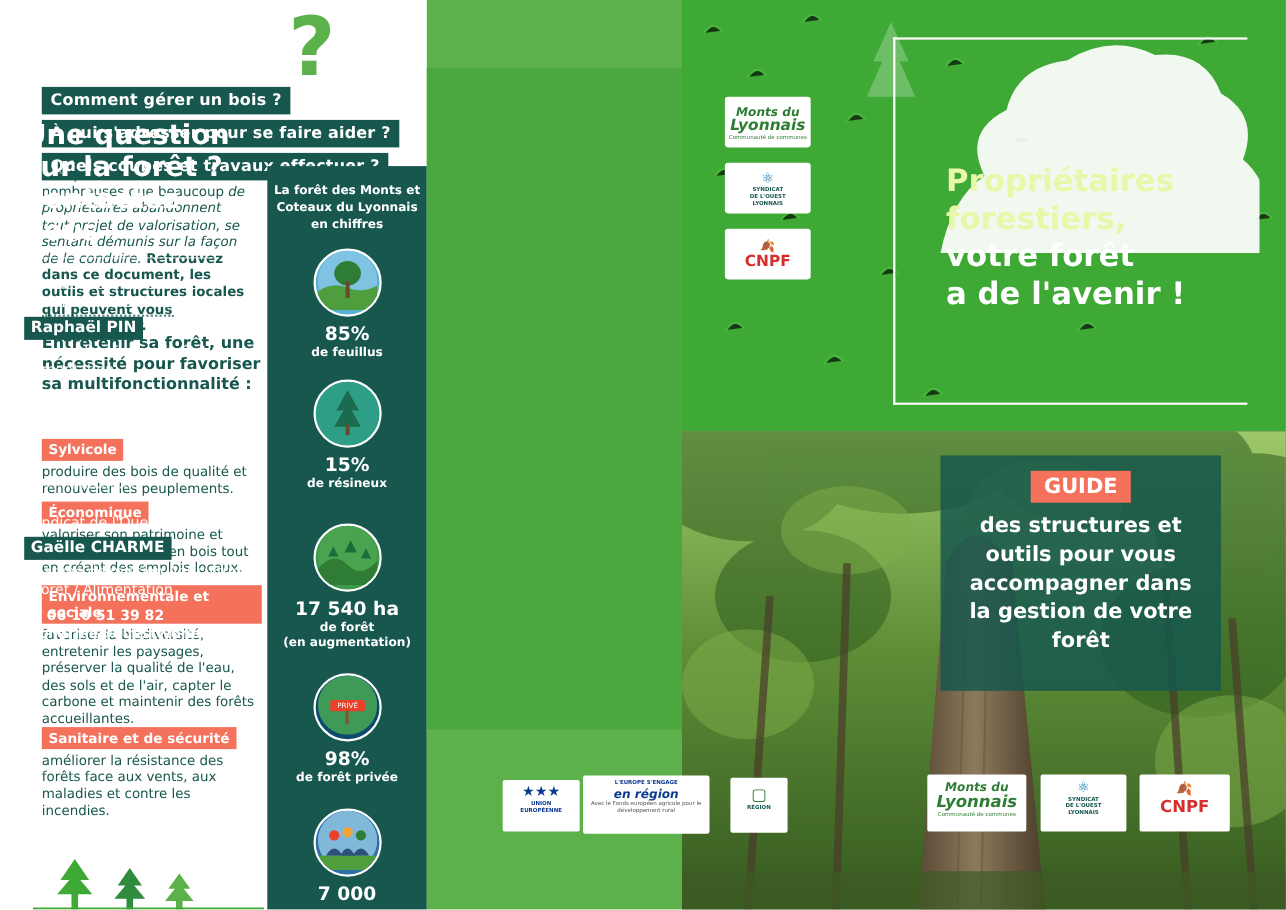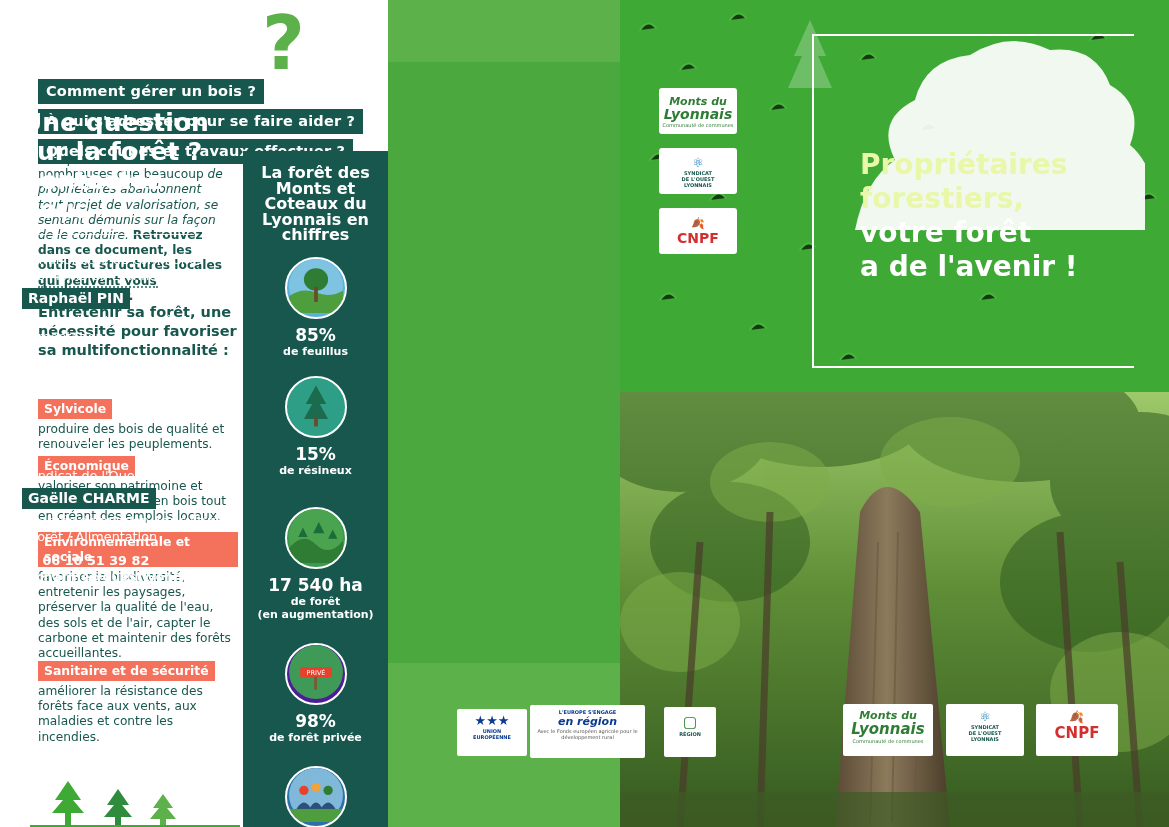--- a/index.html
+++ b/index.html
@@ -50,21 +50,21 @@
 
   
   .tree-deco{position:absolute;bottom:0;left:30px;width:210px;height:60px;}
 
   
   .stats{
     position:absolute;left:243px;top:151px;width:145px;height:676px;background:#17574e;color:#fff;
     text-align:center;
   }
   .stats h3{
-    margin:0;padding:14px 6px 0 6px;font-size:16px;line-height:15.5px;font-weight:bold;color:#ffffff;
+    margin:0;padding:14px 6px 0 6px;font-size:11px;line-height:15.5px;font-weight:bold;color:#ffffff;
   }
   .stat{margin-top:10px;}
   .circle{
     width:58px;height:58px;border-radius:50%;margin:0 auto;position:relative;overflow:hidden;
     border:2px solid #ffffff;
   }
   .stat .big{font-size:17px;font-weight:bold;margin-top:6px;color:#ffffff;}
   .stat .sub{font-size:11px;font-weight:bold;color:#ffffff;line-height:13px;}
 
   
@@ -221,21 +221,21 @@
             <path d="M0 42 Q15 24 29 38 Q43 52 58 34 L58 58 L0 58Z" fill="#2f7d34"></path>
             <path d="M10 30 L15 20 L20 30Z M26 26 L32 14 L38 26Z M42 32 L47 22 L52 32Z" fill="#1d6b3a"></path>
           </svg>
       </div>
       <div class="big">17 540 ha</div>
       <div class="sub">de forêt</div>
       <div class="sub">(en augmentation)</div>
     </div>
 
     <div class="stat" style="margin-top:22px;">
-      <div class="circle" style="background:#4c1d95;">
+      <div class="circle" style="background:#0c4a6e;">
         <svg viewBox="0 0 58 58" width="54" height="54">
             <circle cx="29" cy="29" r="29" fill="#3f9a57"></circle>
             <rect x="12" y="24" width="34" height="11" rx="2" fill="#e8402a"></rect>
             <text x="29" y="32" font-size="7" fill="#ffffff" text-anchor="middle" font-family="DejaVu Sans">PRIVÉ</text>
             <rect x="27" y="34" width="3" height="14" fill="#7a5a33"></rect>
           </svg>
       </div>
       <div class="big">98%</div>
       <div class="sub">de forêt privée</div>
     </div>
@@ -387,20 +387,24 @@
       <path d="M215 435 L240 120 Q265 70 300 120 L330 435Z" fill="url(#trunk)"></path>
       <g stroke="#6b5940" stroke-width="2" opacity=".6">
         <path d="M250 430 L258 150"></path>
           <path d="M272 430 L278 140"></path>
           <path d="M295 430 L300 160"></path>
       </g>
       <rect y="400" width="549" height="35" fill="#3d5b24" opacity=".7"></rect>
     </svg>
   </div>
 
+  <div class="guide-box">
+    <div class="guide-badge">GUIDE</div>
+    <div class="guide-text">des structures et outils pour vous accompagner dans la gestion de votre forêt</div>
+  </div>
 
   <div class="logo-strip">
 
     <div class="lg" style="left:69px;top:19px;width:70px;height:47px;">
       <div class="lgtxt" style="padding-top:4px;">
         <div style="color:#0b3b8f;font-size:13px;">★★★</div>
         <div class="tiny" style="color:#0b3b8f;font-weight:bold;">UNION</div>
         <div class="tiny" style="color:#0b3b8f;font-weight:bold;">EUROPÉENNE</div>
       </div>
     </div>

